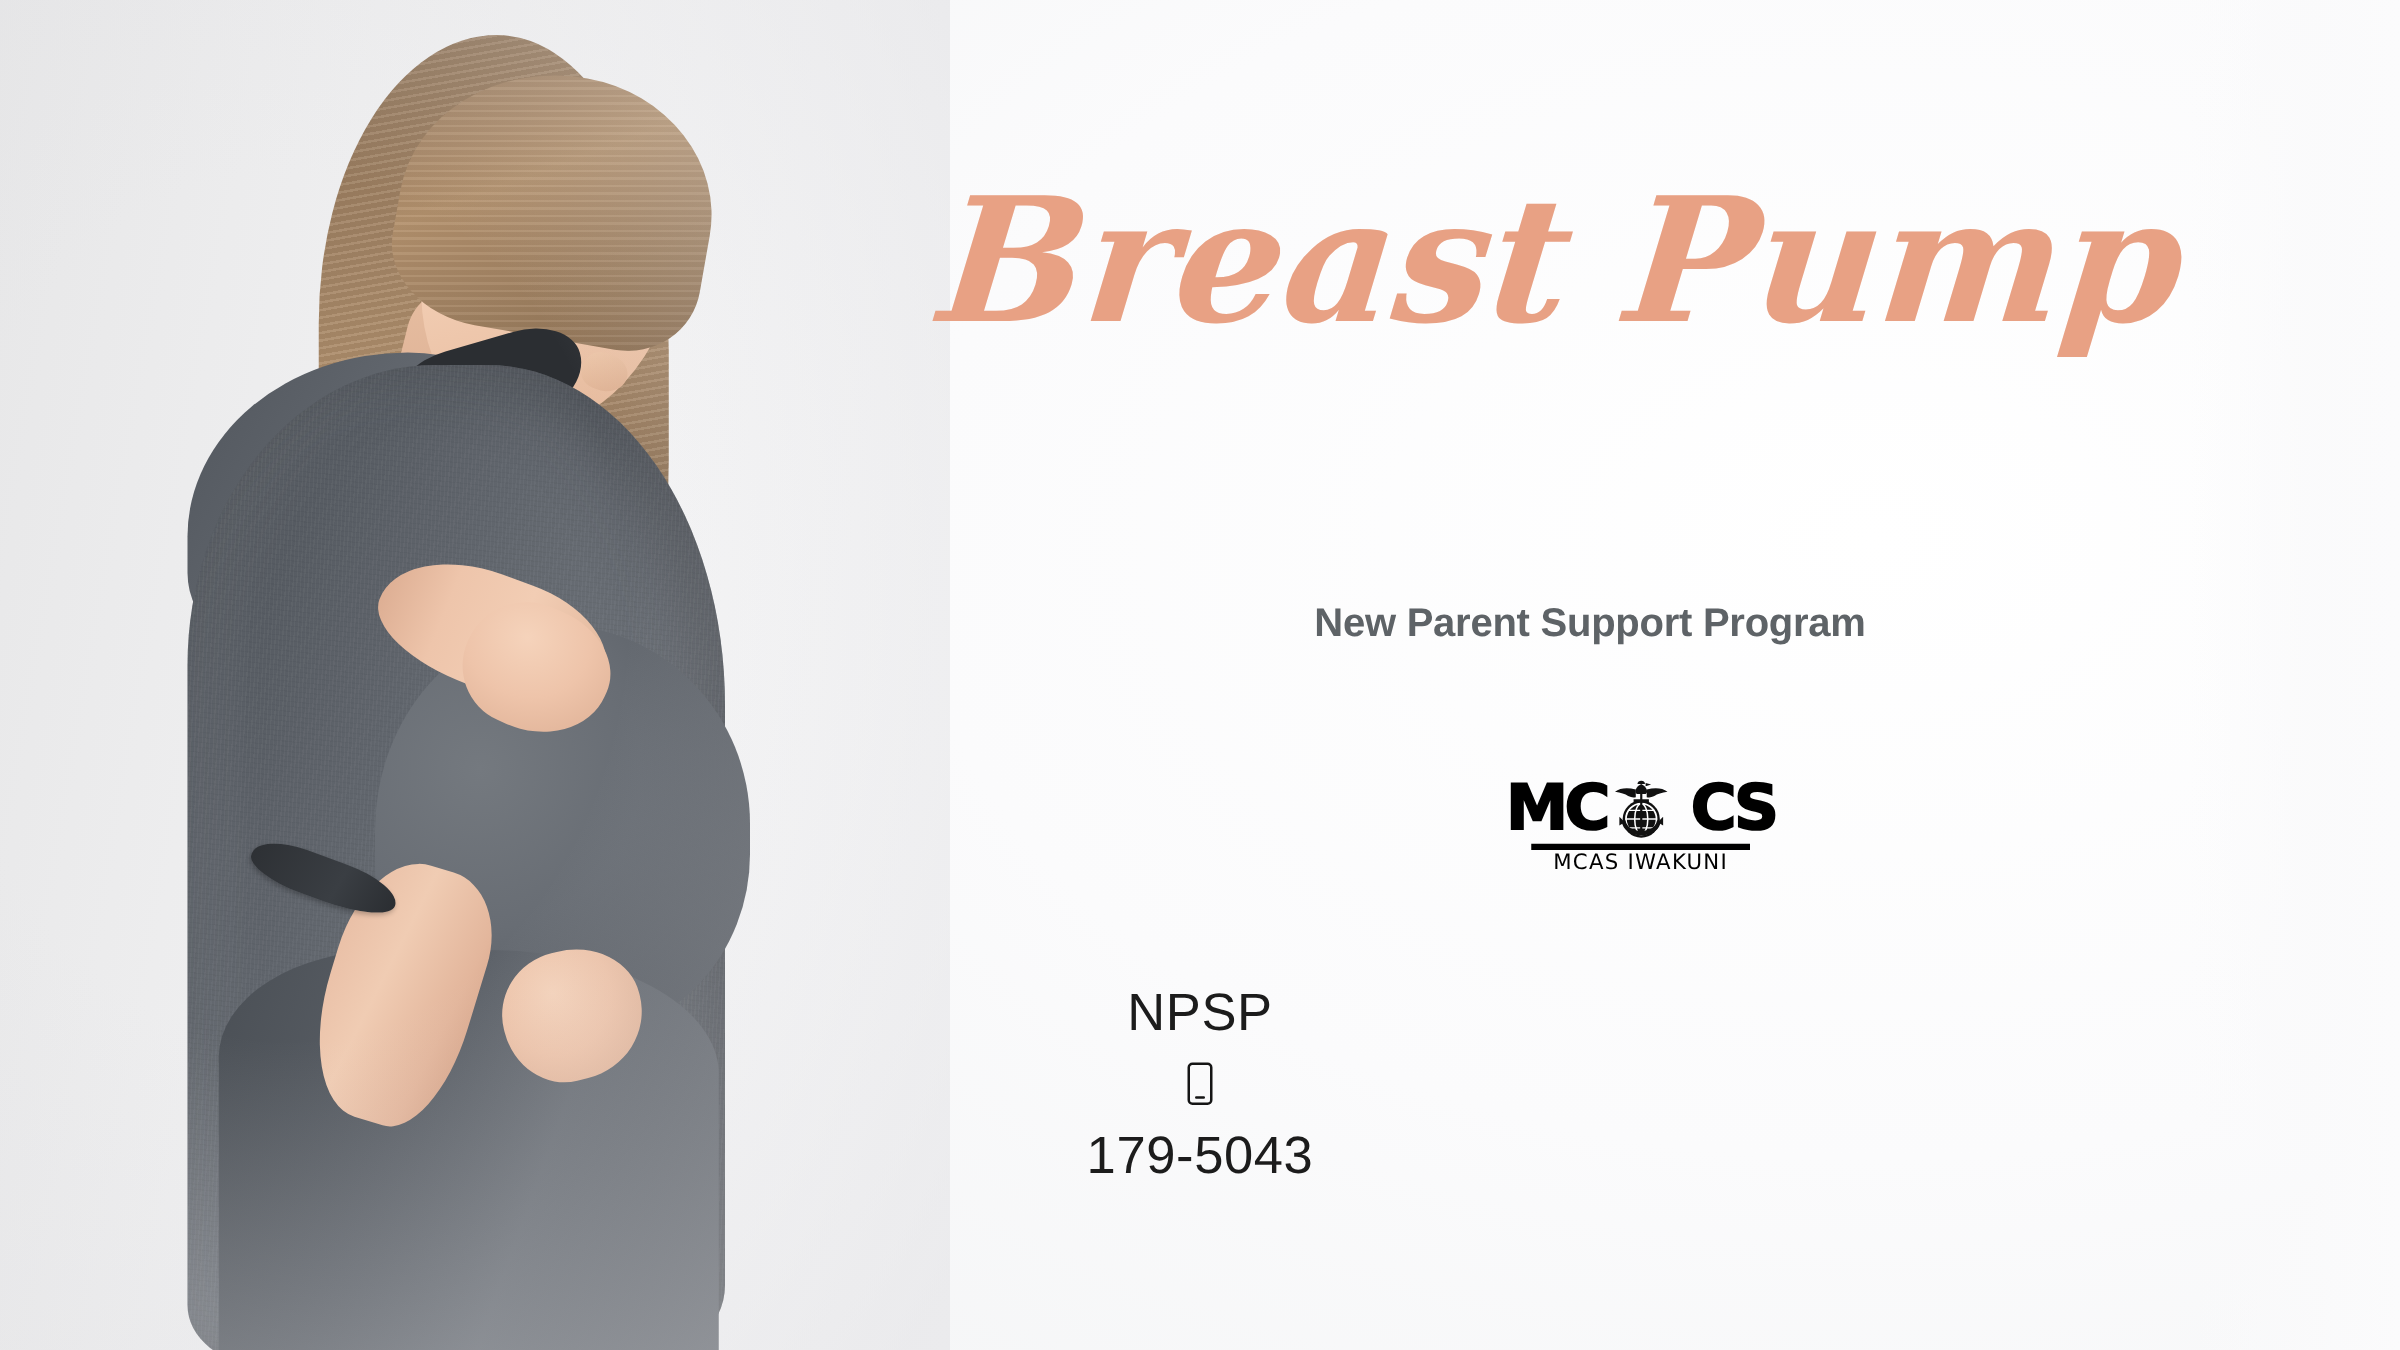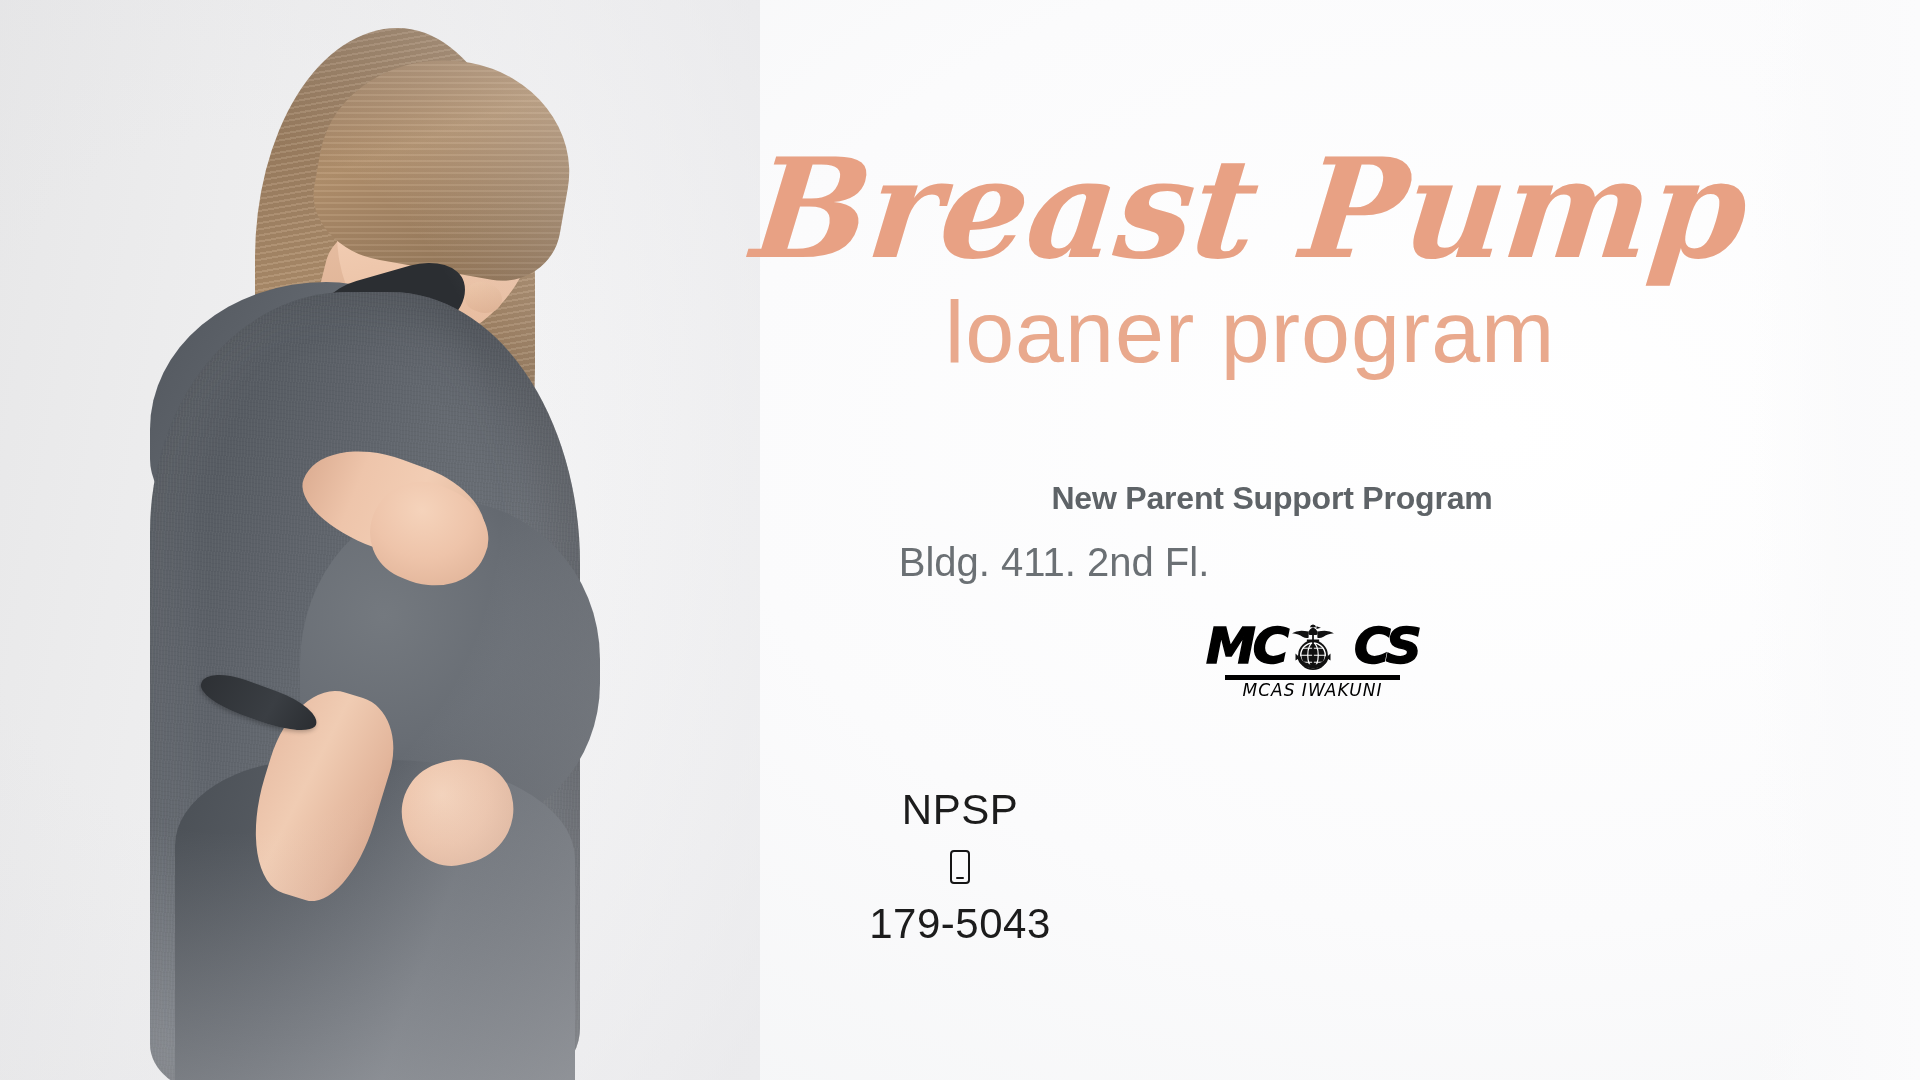--- a/index.html
+++ b/index.html
@@ -321,21 +321,20 @@
     font-size:42px;
     color:#1c1c1c;
     letter-spacing:.5px;
   }
 
   
   .logo{
     position:absolute;
     left:465px; top:620px;
     width:175px;
-    font-style:italic;
   }
   .logo-wordmark{
     position:relative;
     height:52px;
     display:flex;
     align-items:center;
     justify-content:center;
   }
   .logo-text{
     font-family:"DejaVu Sans", sans-serif;
@@ -406,25 +405,23 @@
     <div class="hand-bottom"></div>
 
     <div class="photo-vignette"></div>
   </div>
   <div class="photo-fade"></div>
 
   <div class="content">
 
     <div class="title-script">Breast Pump</div>
 
-    <div class="title-sub">loaner program</div>
 
     <div class="org-line">New Parent Support Program</div>
 
-    <div class="addr-line">Bldg. 411. 2nd Fl.</div>
 
     <div class="phone-row">
       <span class="phone-label">NPSP</span>
       <span class="phone-icon"></span>
       <span class="phone-number">179-5043</span>
     </div>
 
     <div class="logo">
       <div class="logo-wordmark">
         <span class="logo-text">MC</span>

